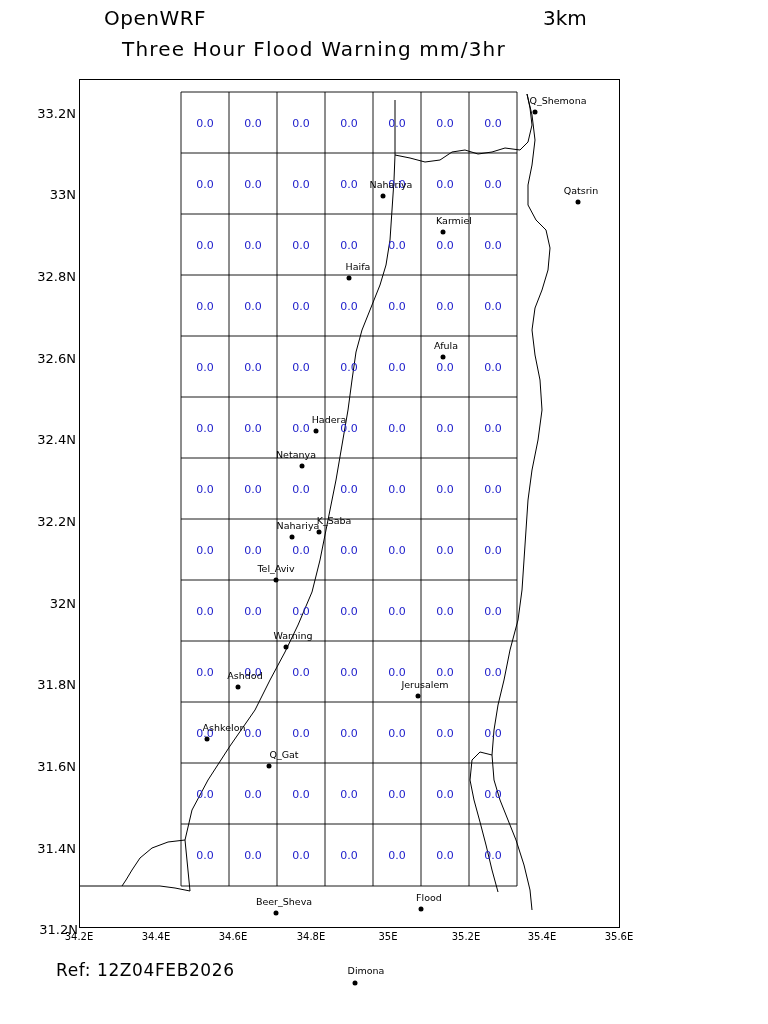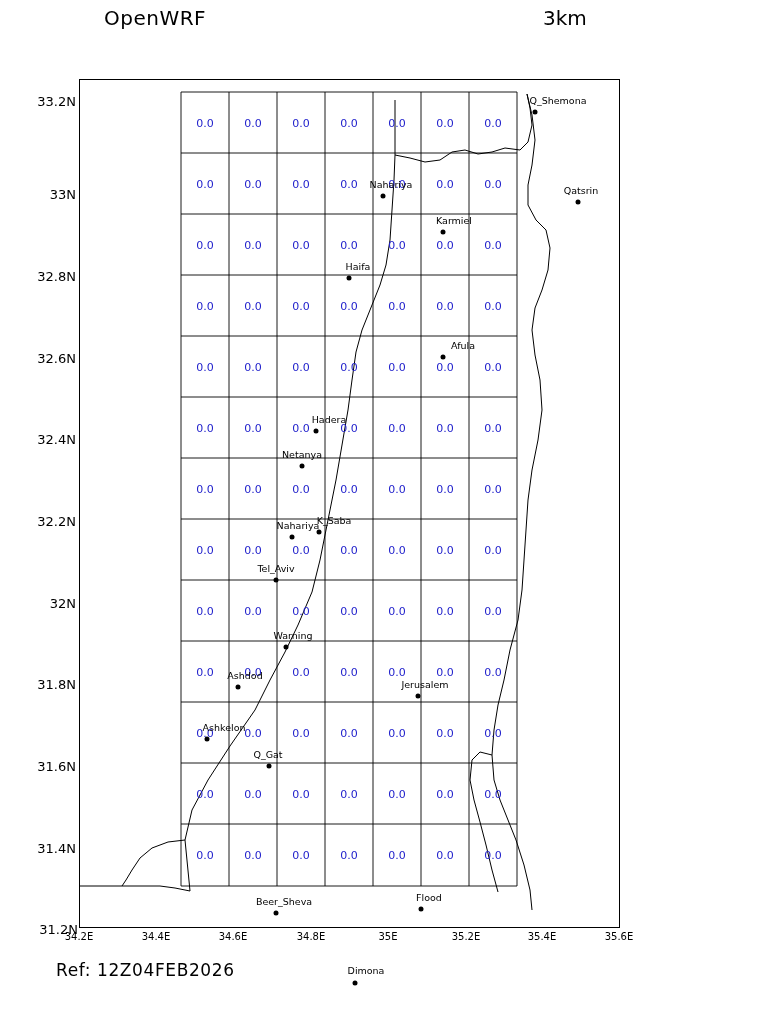--- a/index.html
+++ b/index.html
@@ -119,20 +119,21 @@
     white-space: nowrap;
   }
 </style>
 </head>
 <body>
 
 <div id="root">
 
   <div class="title-model">OpenWRF</div>
   <div class="title-res">3km</div>
+  <div class="title-main">Three Hour Flood Warning mm/3hr</div>
 
   <div class="plot-frame">
     <svg class="plot-svg" width="539" height="847" viewBox="0 0 539 847">
 
       <path d="M 110 811 L 105 760 L 112 730 L 128 700 L 150 666 L 175 630 L 190 600 L 205 572 L 218 545 L 232 512 L 240 480 L 248 440 L 256 400 L 262 365 L 268 330 L 272 300 L 276 272 L 282 250 L 292 225 L 300 205 L 306 185 L 310 160 L 312 130 L 314 100 L 315 75 L 315 20" fill="none" stroke="#000000" stroke-width="1"></path>
       <path d="M 315 75 L 330 78 L 345 82 L 360 80 L 372 72 L 385 70 L 398 74 L 412 72 L 425 68 L 440 70 L 448 62 L 452 45 L 450 28 L 447 14" fill="none" stroke="#000000" stroke-width="1"></path>
       <path d="M 447 14 L 452 35 L 455 60 L 452 85 L 448 105 L 448 125 L 456 140 L 466 150 L 470 168 L 468 190 L 462 210 L 455 228 L 452 250 L 455 275 L 460 300 L 462 330 L 458 360 L 452 390 L 448 420 L 446 450 L 444 480 L 442 510 L 438 540 L 430 570 L 424 600 L 418 625 L 414 650 L 412 675 L 414 700 L 420 720 L 428 740 L 436 760 L 444 785 L 450 810 L 452 830" fill="none" stroke="#000000" stroke-width="1"></path>
       <path d="M 412 675 L 400 672 L 392 680 L 390 700 L 394 720 L 400 742 L 406 765 L 412 790 L 418 812" fill="none" stroke="#000000" stroke-width="1"></path>
       <path d="M 110 811 L 95 808 L 80 806 L 60 806 L 40 806 L 20 806 L 0 806" fill="none" stroke="#000000" stroke-width="1"></path>
       <path d="M 105 760 L 88 762 L 72 768 L 60 778 L 52 790 L 46 800 L 42 806" fill="none" stroke="#000000" stroke-width="1"></path>
@@ -280,27 +281,27 @@
       <span class="city-dot" style="left:303px;top:116px"></span>
       <span class="city-label" style="left:311px;top:110px">Nahariya</span>
 
       <span class="city-dot" style="left:363px;top:152px"></span>
       <span class="city-label" style="left:374px;top:146px">Karmiel</span>
 
       <span class="city-dot" style="left:269px;top:198px"></span>
       <span class="city-label" style="left:278px;top:192px">Haifa</span>
 
       <span class="city-dot" style="left:363px;top:277px"></span>
-      <span class="city-label" style="left:383px;top:271px">Afula</span>
+      <span class="city-label" style="left:366px;top:271px">Afula</span>
 
       <span class="city-dot" style="left:236px;top:351px"></span>
       <span class="city-label" style="left:249px;top:345px">Hadera</span>
 
       <span class="city-dot" style="left:222px;top:386px"></span>
-      <span class="city-label" style="left:222px;top:380px">Netanya</span>
+      <span class="city-label" style="left:216px;top:380px">Netanya</span>
 
       <span class="city-dot" style="left:239px;top:452px"></span>
       <span class="city-label" style="left:254px;top:446px">K_Saba</span>
 
       <span class="city-dot" style="left:212px;top:457px"></span>
       <span class="city-label" style="left:218px;top:451px">Nahariya</span>
 
       <span class="city-dot" style="left:196px;top:500px"></span>
       <span class="city-label" style="left:196px;top:494px">Tel_Aviv</span>
 
@@ -310,32 +311,32 @@
       <span class="city-dot" style="left:158px;top:607px"></span>
       <span class="city-label" style="left:165px;top:601px">Ashdod</span>
 
       <span class="city-dot" style="left:338px;top:616px"></span>
       <span class="city-label" style="left:345px;top:610px">Jerusalem</span>
 
       <span class="city-dot" style="left:127px;top:659px"></span>
       <span class="city-label" style="left:144px;top:653px">Ashkelon</span>
 
       <span class="city-dot" style="left:189px;top:686px"></span>
-      <span class="city-label" style="left:188px;top:680px">Q_Gat</span>
+      <span class="city-label" style="left:204px;top:680px">Q_Gat</span>
 
       <span class="city-dot" style="left:196px;top:833px"></span>
       <span class="city-label" style="left:204px;top:827px">Beer_Sheva</span>
 
       <span class="city-dot" style="left:341px;top:829px"></span>
       <span class="city-label" style="left:349px;top:823px">Flood</span>
     </div>
   </div>
 
   <div>
-    <div class="ytick-label" style="left:34px;top:101px;width:42px">33.2N</div>
+    <div class="ytick-label" style="left:34px;top:113px;width:42px">33.2N</div>
     <div class="ytick-label" style="left:34px;top:194px;width:42px">33N</div>
     <div class="ytick-label" style="left:34px;top:276px;width:42px">32.8N</div>
     <div class="ytick-label" style="left:34px;top:358px;width:42px">32.6N</div>
     <div class="ytick-label" style="left:34px;top:439px;width:42px">32.4N</div>
     <div class="ytick-label" style="left:34px;top:521px;width:42px">32.2N</div>
     <div class="ytick-label" style="left:34px;top:603px;width:42px">32N</div>
     <div class="ytick-label" style="left:34px;top:684px;width:42px">31.8N</div>
     <div class="ytick-label" style="left:34px;top:766px;width:42px">31.6N</div>
     <div class="ytick-label" style="left:34px;top:848px;width:42px">31.4N</div>
     <div class="ytick-label" style="left:36px;top:929px;width:42px">31.2N</div>

